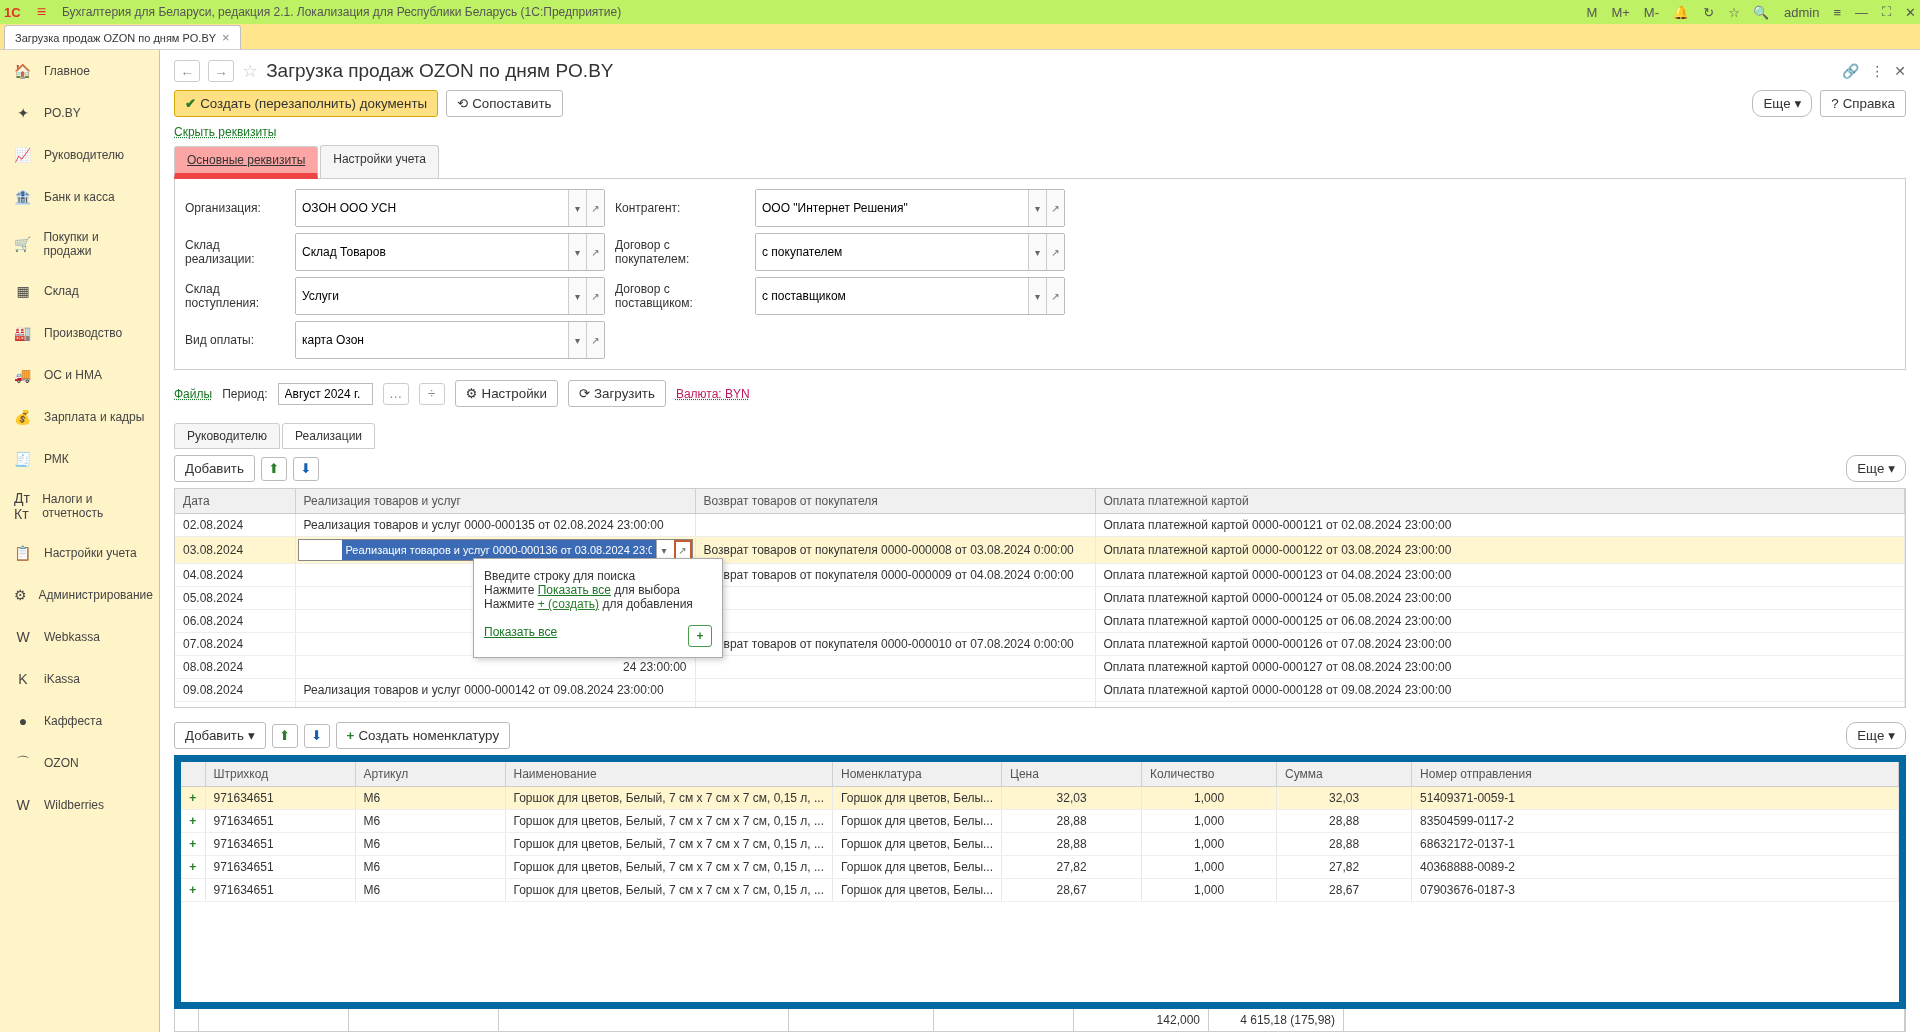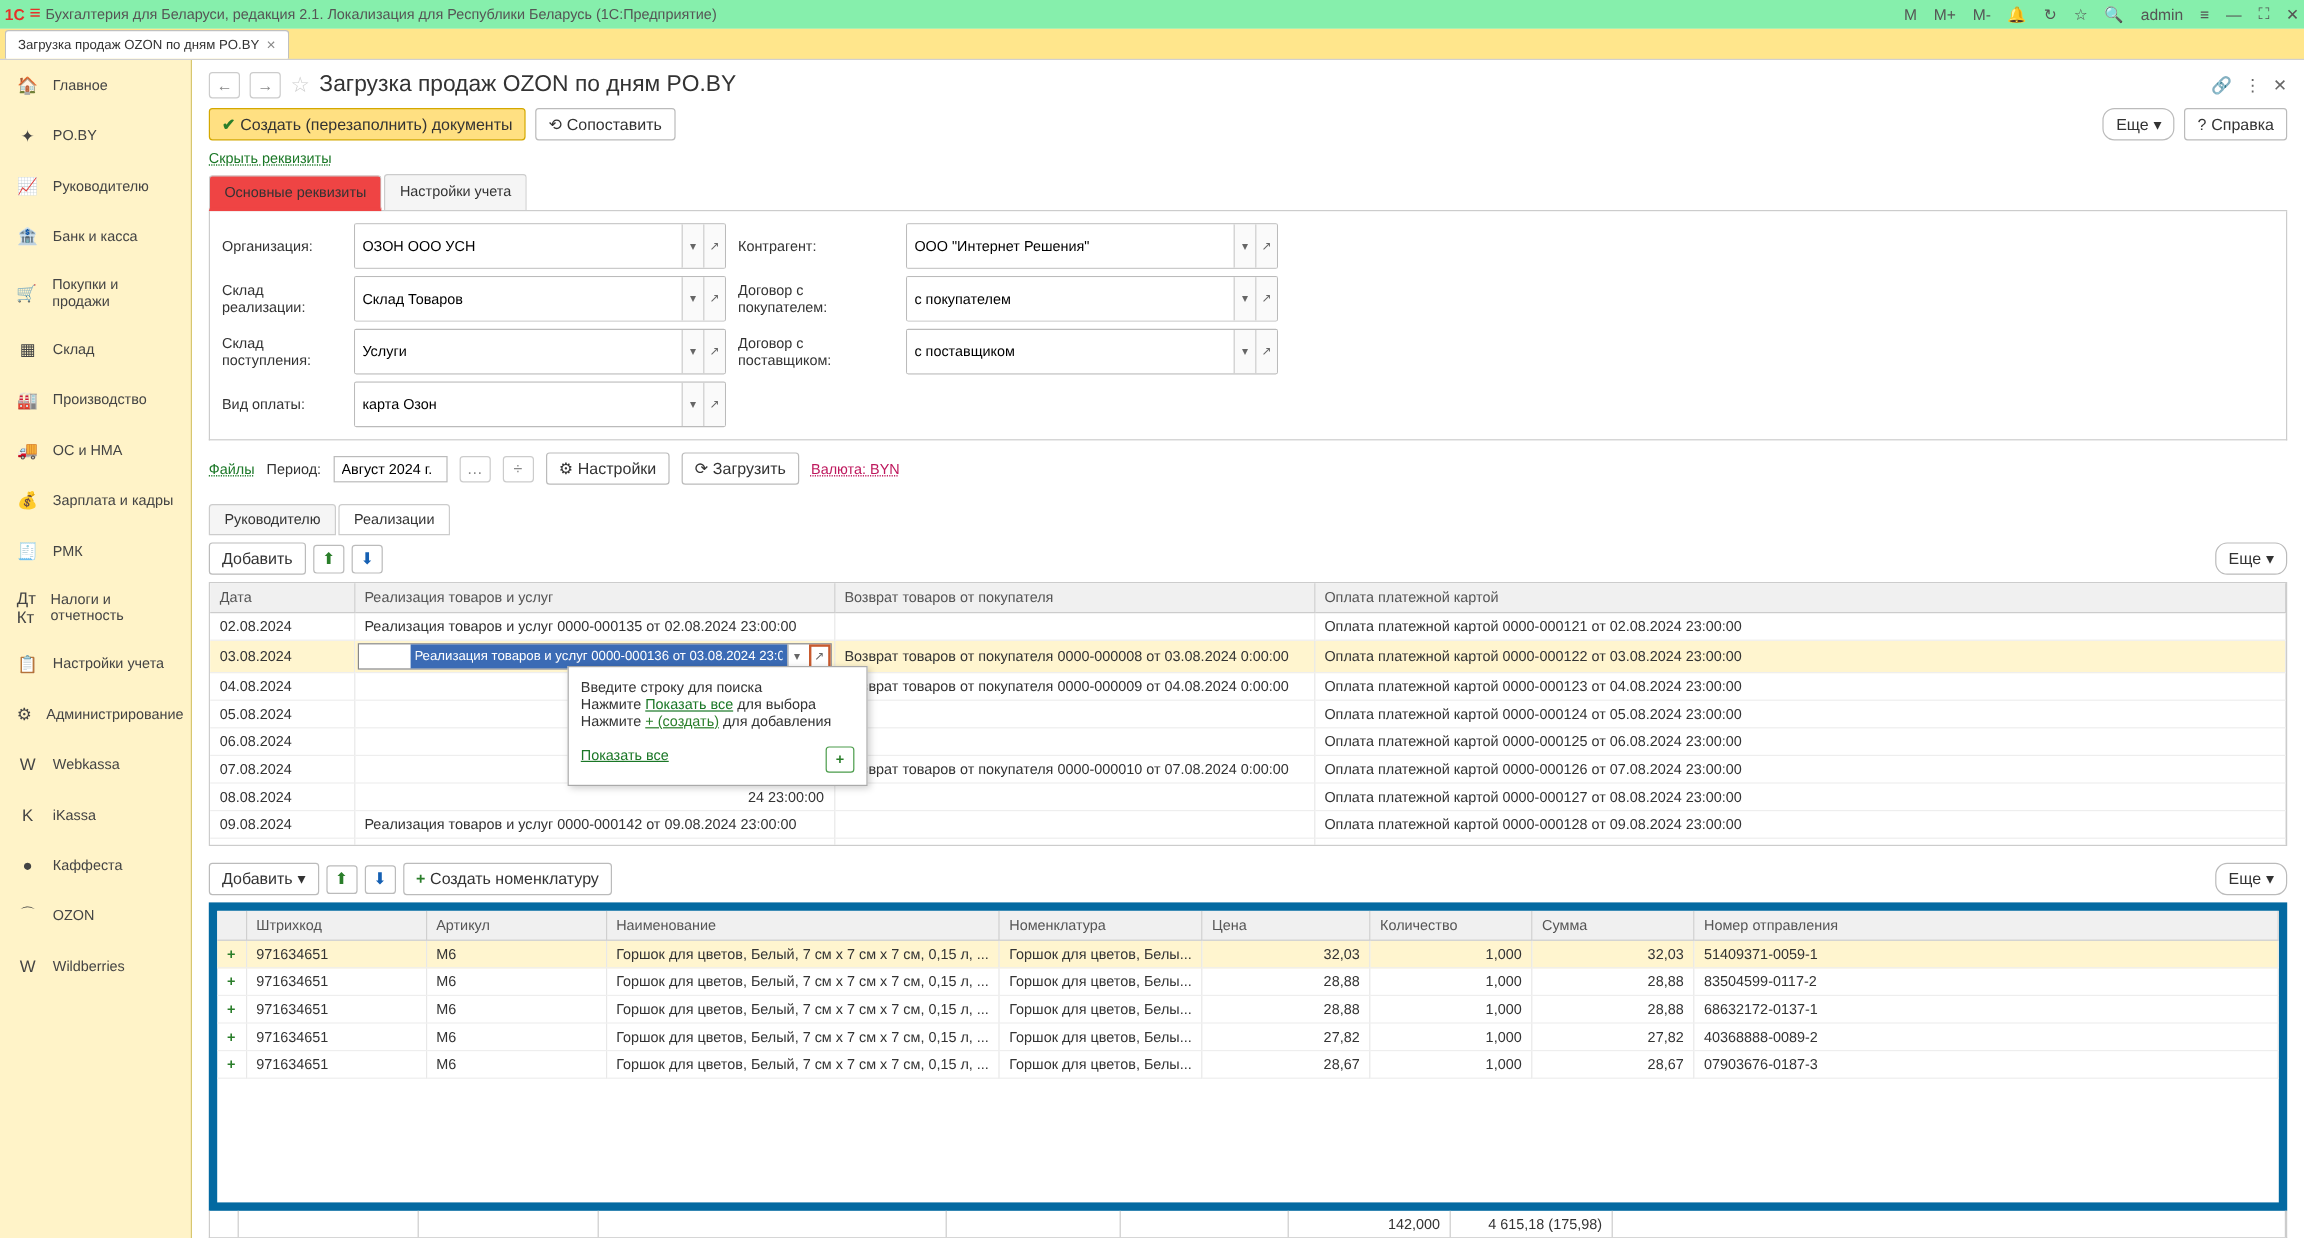--- a/index.html
+++ b/index.html
@@ -1,19 +1,19 @@
 <!DOCTYPE html>
 <html><head>
 <meta charset="utf-8">
 <style>
 * { box-sizing: border-box; margin: 0; padding: 0; }
 body { font-family: Arial, sans-serif; font-size: 12px; background: #fff; color: #333; overflow: hidden; }
 
 
-.titlebar { background: #86efac; height: 24px; display: flex; align-items: center; padding: 0 4px; gap: 4px; }
+.titlebar { background: #bef264; height: 24px; display: flex; align-items: center; padding: 0 4px; gap: 16px; }
 .titlebar .logo { color: #e63129; font-weight: bold; font-size: 13px; }
 .titlebar .menu-icon { color: #e63129; font-size: 16px; cursor: pointer; }
 .titlebar .title-text { color: #555; font-size: 12px; }
 .titlebar .right-controls { margin-left: auto; display: flex; gap: 14px; align-items: center; color: #555; }
 .titlebar .right-controls span { cursor: pointer; font-size: 13px; }
 
 
 .tabsbar { background: #ffe68c; height: 26px; display: flex; align-items: flex-end; padding: 0 4px; border-bottom: 1px solid #d0d0d0; }
 .tab { background: #fff; border: 1px solid #c0c0c0; border-bottom: none; padding: 4px 10px; font-size: 11px; border-radius: 3px 3px 0 0; display: flex; align-items: center; gap: 6px; }
 .tab .close { color: #888; cursor: pointer; font-size: 13px; }
@@ -38,21 +38,21 @@
 .toolbar { display: flex; align-items: center; padding: 4px 14px 8px; gap: 8px; }
 .btn-primary { background: #ffe082; border: 1px solid #d4a800; padding: 5px 10px; border-radius: 3px; cursor: pointer; display: flex; align-items: center; gap: 4px; color: #333; }
 .btn-white { background: #fff; border: 1px solid #bbb; padding: 5px 10px; border-radius: 3px; cursor: pointer; display: flex; align-items: center; gap: 4px; color: #333; }
 .btn-more { margin-left: auto; border-radius: 10px; }
 
 .link { color: #1a7726; cursor: pointer; text-decoration: underline dotted; padding: 0 14px 6px; display: inline-block; }
 
 
 .inner-tabs { display: flex; border-bottom: 1px solid #ccc; margin: 0 14px; }
 .inner-tab { padding: 6px 12px; border: 1px solid #ccc; border-bottom: none; background: #f5f5f5; cursor: pointer; border-radius: 3px 3px 0 0; margin-right: 2px; }
-.inner-tab.active { background: #ef4444; border-bottom: 3px solid #ef4444; position: relative; top: 1px; }
+.inner-tab.active { background: #fca5a5; border-bottom: 6px solid #ef4444; position: relative; top: 1px; text-decoration: underline; }
 
 
 .form-grid { border: 1px solid #ccc; border-top: none; margin: 0 14px; padding: 10px; display: grid; grid-template-columns: 100px 310px 130px 310px; gap: 6px 10px; align-items: center; }
 .form-label { color: #333; }
 .form-input-wrap { display: flex; border: 1px solid #bbb; border-radius: 2px; height: 38px; }
 .form-input { flex: 1; border: none; padding: 0 6px; font-size: 12px; outline: none; }
 .form-btn { width: 18px; border-left: 1px solid #ccc; display: flex; align-items: center; justify-content: center; cursor: pointer; color: #666; background: #fafafa; font-size: 10px; }
 
 
 .period-row { display: flex; align-items: center; padding: 10px 14px; gap: 10px; }
@@ -80,21 +80,21 @@
 .edit-cell input { flex: 1; border: none; background: #3b6bb5; color: #fff; padding: 0 4px; font-size: 11px; margin-left: 43px; }
 .edit-cell .dd { width: 16px; border-left: 1px solid #aaa; text-align: center; cursor: pointer; color: #666; font-size: 10px; display: flex; align-items: center; justify-content: center; }
 .edit-cell .open { width: 18px; border: 2px solid #c85a2e; text-align: center; cursor: pointer; color: #666; font-size: 10px; display: flex; align-items: center; justify-content: center; margin-left: 2px; }
 
 
 .dropdown-hint { position: absolute; background: #fff; border: 1px solid #aaa; box-shadow: 2px 2px 6px rgba(0,0,0,0.2); padding: 10px; width: 250px; z-index: 100; font-size: 12px; }
 .dropdown-hint .hint-link { color: #1a7726; text-decoration: underline; cursor: pointer; }
 .dropdown-hint .plus-btn { float: right; border: 1px solid #4a9c4a; color: #2a7e2a; width: 24px; height: 22px; border-radius: 3px; display: inline-flex; align-items: center; justify-content: center; cursor: pointer; font-weight: bold; }
 
 .tbl2-container { margin: 0 14px 0; border: 7px solid #0369a1; flex: 1; overflow: auto; }
-.tbl2-container .tbl td.num { text-align: right; }
+.tbl2-container .tbl td.num { text-align: center; }
 .tbl2-container .tbl td.plus { color: #2a7e2a; font-weight: bold; text-align: center; }
 
 .footer-row { margin: 0 14px; border: 1px solid #ccc; border-top: none; display: flex; }
 .footer-row .cell { border-right: 1px solid #ccc; padding: 4px 8px; text-align: right; }
 
 .section-splitter { height: 8px; }
 
 .upper-table-wrap { position: relative; height: 220px; }
 </style>
 </head>

